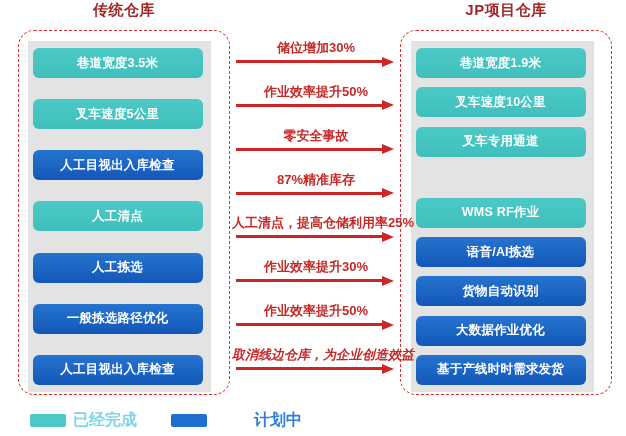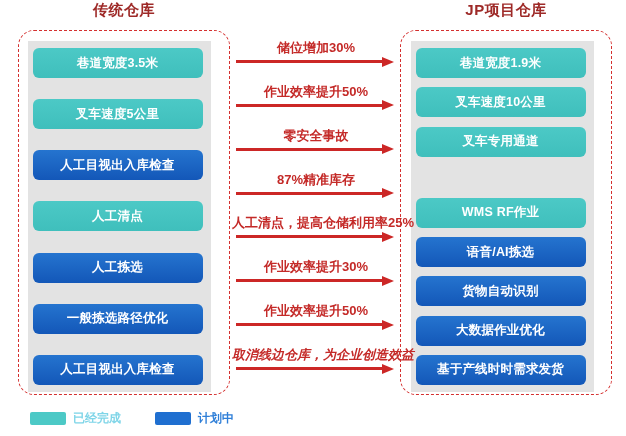--- a/index.html
+++ b/index.html
@@ -142,26 +142,26 @@
     gap: 7px;
   }
   .legend-swatch {
     width: 36px;
     height: 13px;
     border-radius: 2px;
   }
   .legend-swatch.done    { background: #4cc9c6; }
   .legend-swatch.planned { background: #1f6fd0; }
   .legend-text {
-    font-size: 12px;
+    font-size: 16px;
     font-weight: bold;
     white-space: nowrap;
   }
   .legend-text.done    { color: #7fd5e8; }
-  .legend-text.planned { color: #2f7fd8; }
+  .legend-text.planned { color: #2f7fd8; margin-left: 40px; }
 </style>
 </head>
 <body>
 
 <div class="col-title" id="title-left">传统仓库</div>
 <div class="col-title" id="title-right">JP项目仓库</div>
 
 <div class="dash-box" id="dash-left"></div>
 <div class="dash-box" id="dash-right"></div>
 

